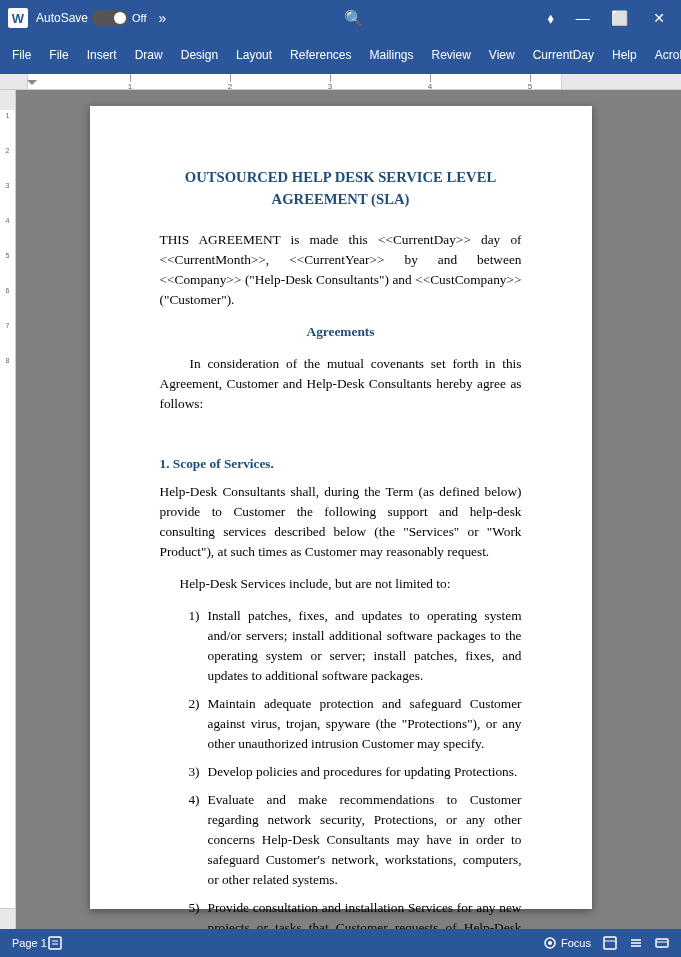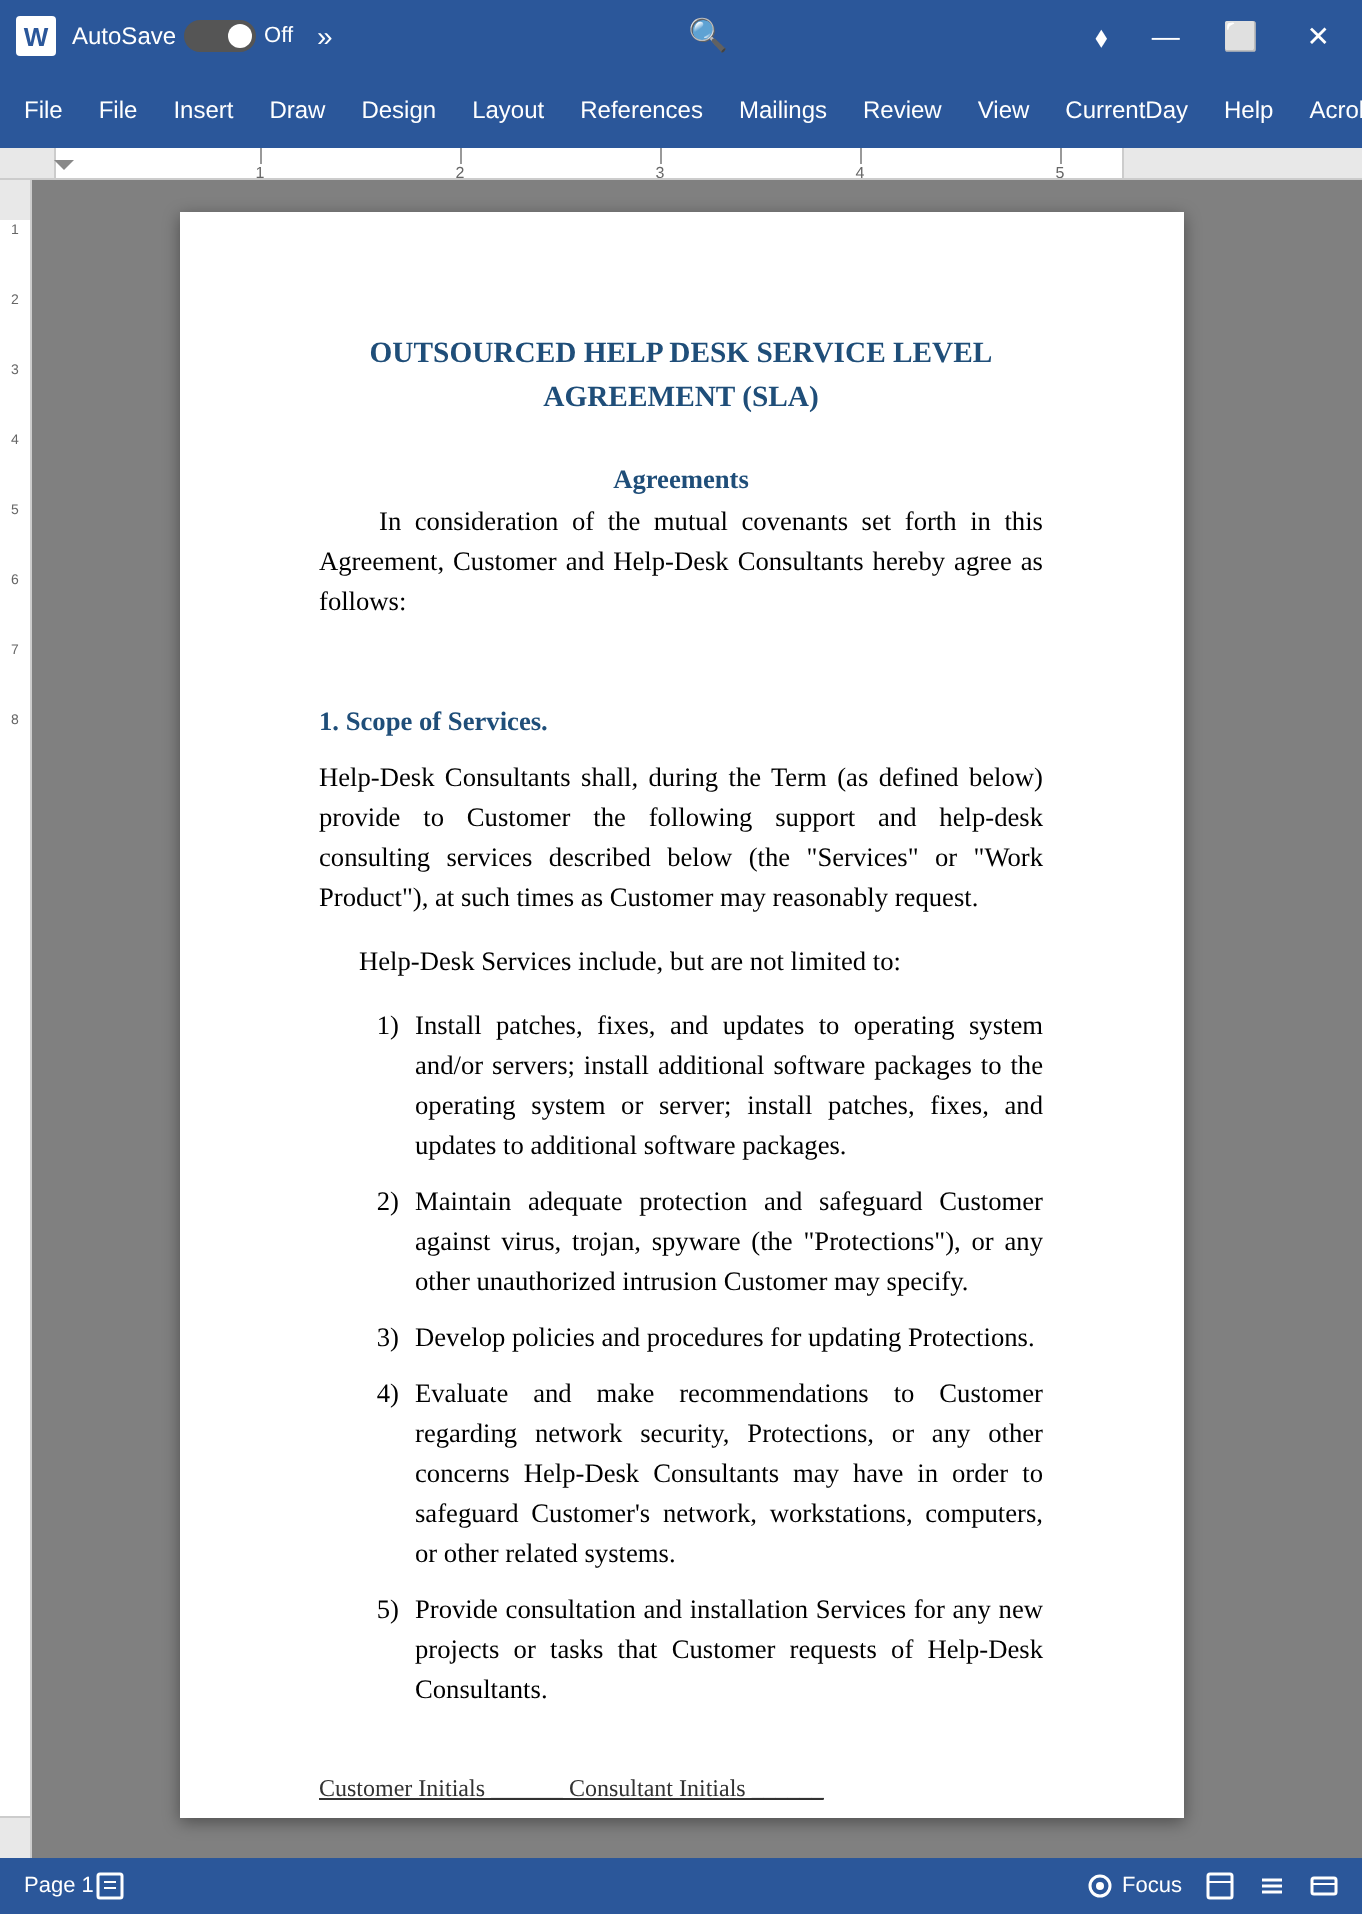--- a/index.html
+++ b/index.html
@@ -169,21 +169,21 @@
       font-weight: bold;
       color: #1f4e79;
       margin-bottom: 8px;
       margin-top: 16px;
     }
 
     .doc-agreements-title {
       text-align: center;
       font-weight: bold;
       color: #1f4e79;
-      margin-bottom: 1px;
+      margin-bottom: 12px;
       margin-top: 8px;
     }
 
     .doc-list {
       margin-left: 20px;
       margin-bottom: 10px;
     }
 
     .doc-list-item {
       display: flex;
@@ -301,20 +301,21 @@
       <div style="margin-bottom:28px;">7</div>
       <div style="margin-bottom:28px;">8</div>
     </div>
   </div>
 
   <div class="page">
     <div class="doc-body">
 
       <div class="doc-title">OUTSOURCED HELP DESK SERVICE LEVEL AGREEMENT (SLA)</div>
 
+      <div class="doc-paragraph">THIS AGREEMENT is made this &lt;&lt;CurrentDay&gt;&gt; day of &lt;&lt;CurrentMonth&gt;&gt;, &lt;&lt;CurrentYear&gt;&gt; by and between &lt;&lt;Company&gt;&gt; ("Help-Desk Consultants") and &lt;&lt;CustCompany&gt;&gt; ("Customer").</div>
 
       <div class="doc-agreements-title">Agreements</div>
 
       <div class="doc-paragraph" style="text-indent:30px;">In consideration of the mutual covenants set forth in this Agreement, Customer and Help-Desk Consultants hereby agree as follows:</div>
 
       <div style="height:12px;"></div>
 
       <div class="doc-section-title">1. Scope of Services.</div>
 
       <div class="doc-paragraph" style="">Help-Desk Consultants shall, during the Term (as defined below) provide to Customer the following support and help-desk consulting services described below (the "Services" or "Work Product"), at such times as Customer may reasonably request.</div>

